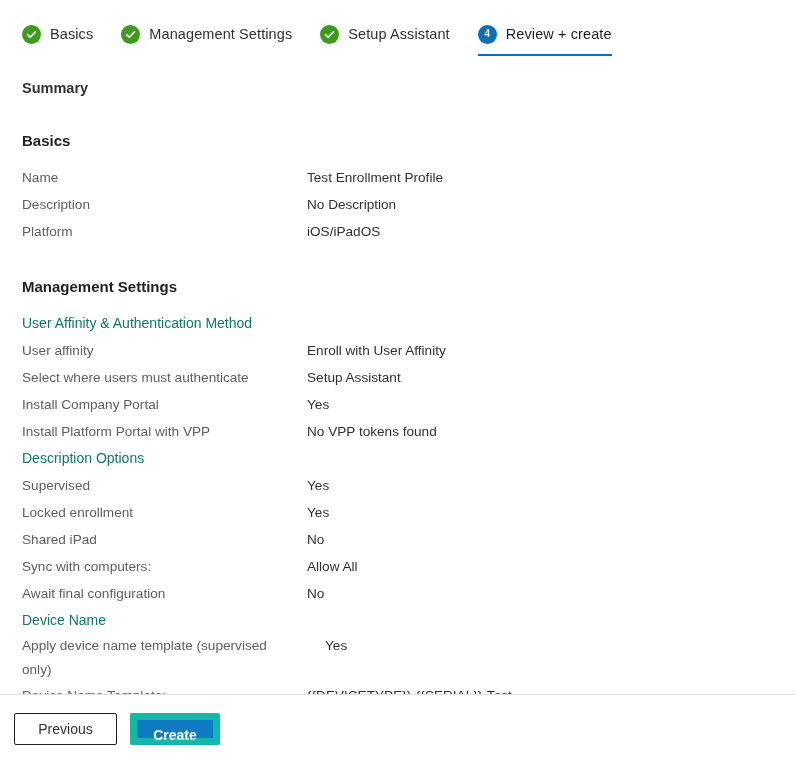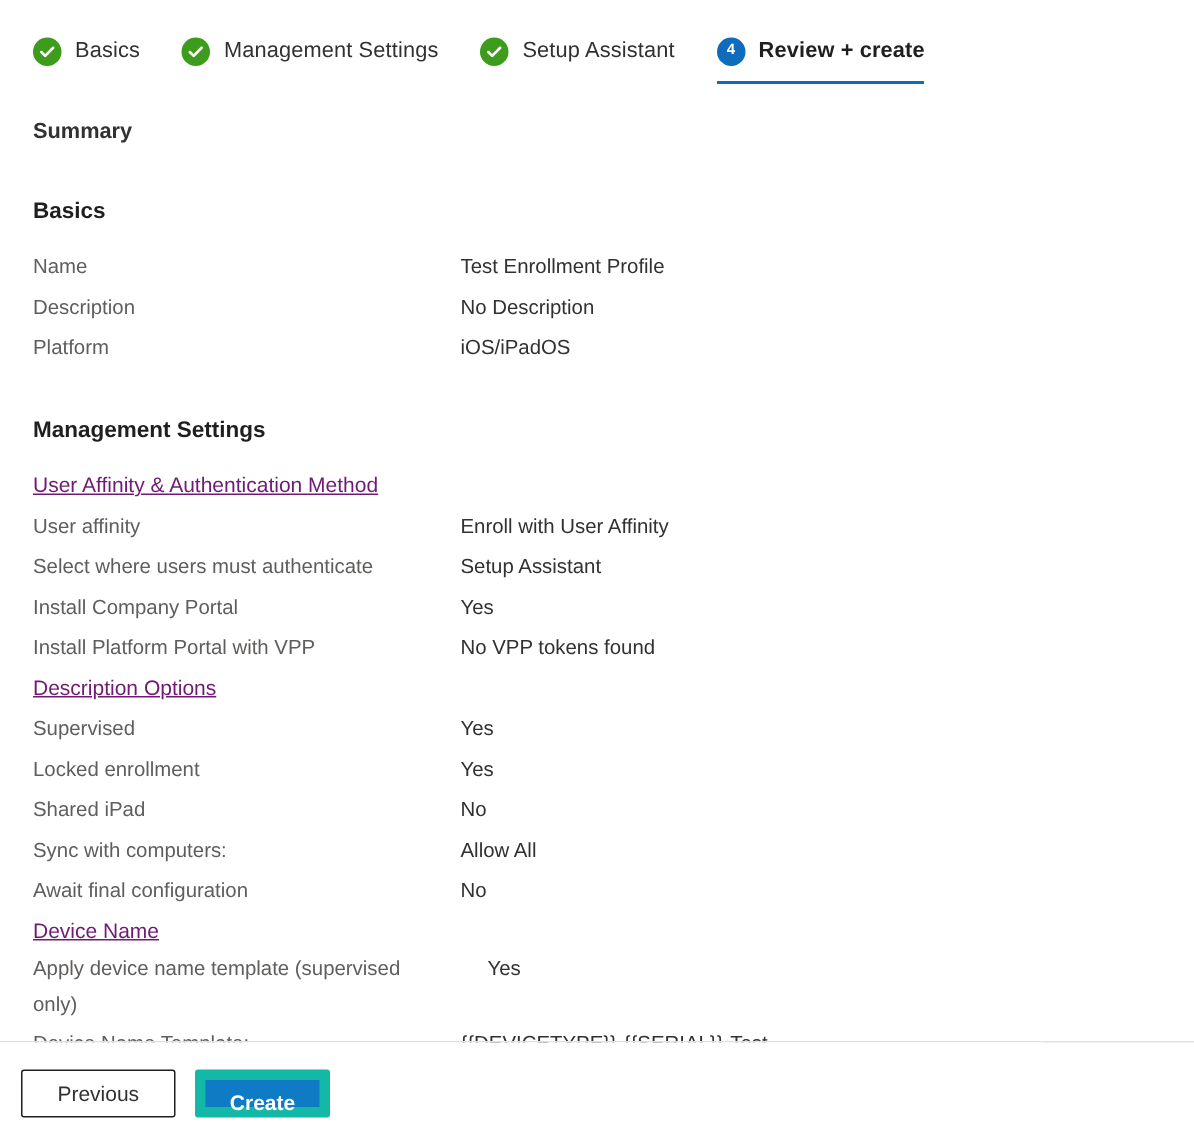--- a/index.html
+++ b/index.html
@@ -54,21 +54,21 @@
   .badge.done { background: #3d9c1c; }
   .badge.current { background: #0f6cbd; }
   .badge.done svg { display: block; }
   .tab .tab-label {
     font-size: 14.5px;
     color: #323130;
     white-space: nowrap;
     letter-spacing: 0.1px;
   }
   .tab.active .tab-label {
-    font-weight: 700;
+    font-weight: 400;
     color: #201f1e;
     text-align: center;
   }
   .tab.active .underline {
     position: absolute;
     left: 0;
     right: 0;
     bottom: 0;
     height: 2.5px;
     background: #0f6cbd;
@@ -109,23 +109,22 @@
     flex: 0 0 285px;
     font-size: 13.6px;
     color: #605e5c;
     padding-right: 8px;
   }
   .row .val {
     font-size: 13.6px;
     color: #323130;
   }
   .row.subhead .lbl {
-    color: #701a75;
+    color: #0f766e;
     font-size: 14px;
-    text-decoration: underline;
   }
   .row.wrap {
     line-height: 24px;
     gap: 18px;
   }
   .row.wrap .lbl { white-space: normal; }
 
   
   .divider {
     position: absolute;

